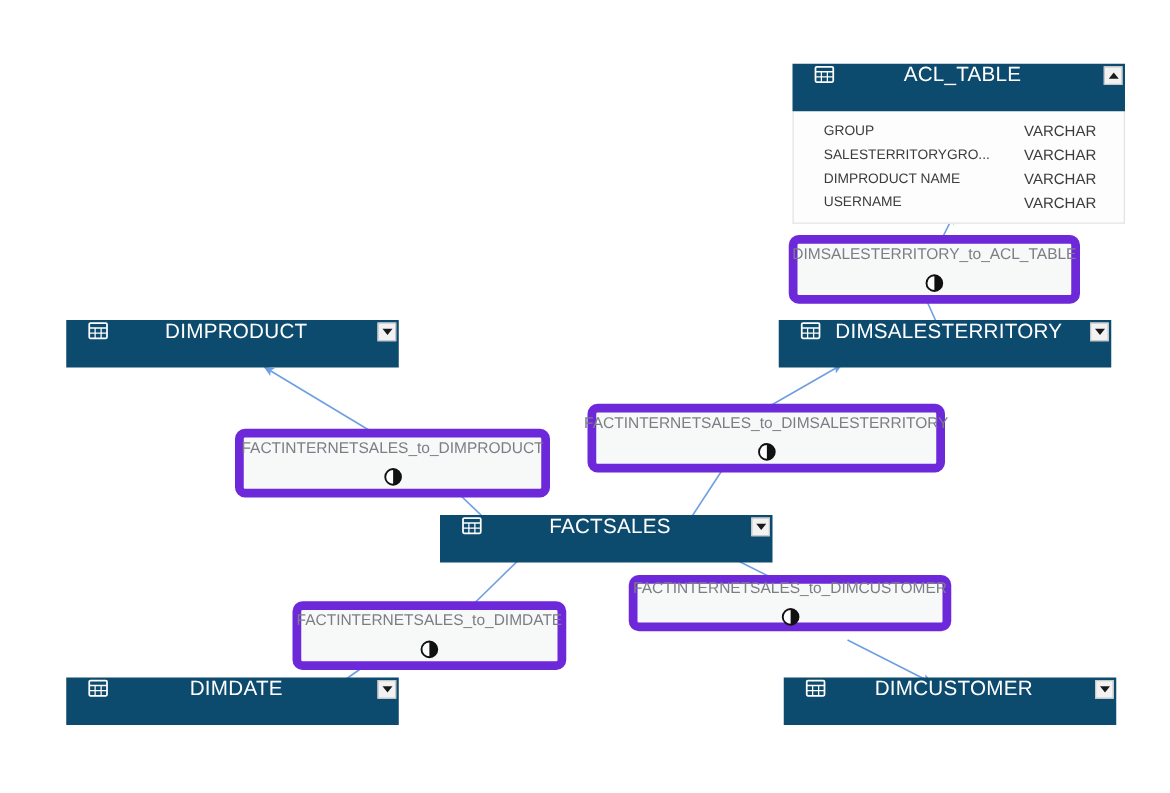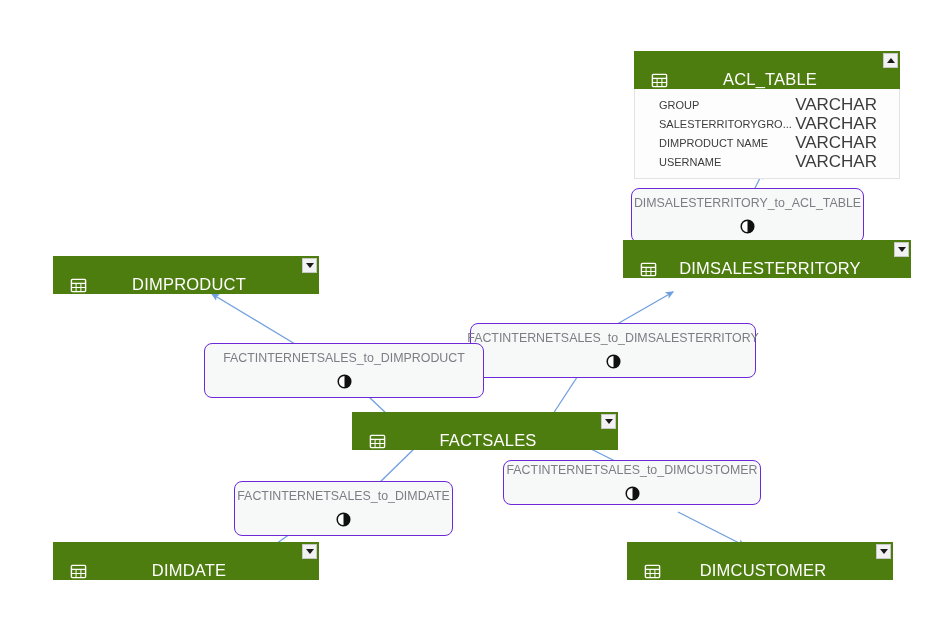--- a/index.html
+++ b/index.html
@@ -31,23 +31,23 @@
 
   
   .table-node {
     position: absolute;
     z-index: 3;
     box-sizing: border-box;
   }
   .table-header {
     position: relative;
     height: 38px;
-    background: #4d7c0f;
-    display: flex;
-    align-items: flex-end;
+    background: #0c4a6e;
+    display: flex;
+    align-items: flex-start;
     box-sizing: border-box;
   }
   .table-header .tbl-icon {
     width: 38px;
     display: flex;
     align-items: center;
     justify-content: center;
     flex: 0 0 38px;
     margin-left: 6px;
   }
@@ -100,30 +100,30 @@
   .col-name {
     flex: 1 1 auto;
     color: #3c3c3c;
     font-size: 11px;
     white-space: nowrap;
     overflow: hidden;
   }
   .col-type {
     flex: 0 0 auto;
     color: #3c3c3c;
-    font-size: 17px;
+    font-size: 12px;
     white-space: nowrap;
   }
 
   
   .join-node {
     position: absolute;
     z-index: 2;
     background: #f7f8f8;
-    border: 1px solid #6d28d9;
+    border: 7px solid #6d28d9;
     border-radius: 8px;
     box-sizing: border-box;
     display: flex;
     flex-direction: column;
     align-items: center;
     justify-content: center;
   }
   .join-label {
     color: #7b7f85;
     font-size: 12.4px;
@@ -179,21 +179,21 @@
   <div class="join-node" style="left:470px; top:323px; width:286px; height:55px;">
     <div class="join-label">FACTINTERNETSALES_to_DIMSALESTERRITORY</div>
     <div class="join-icon">
       <svg width="17" height="17" viewBox="0 0 17 17">
         <circle cx="8.5" cy="8.5" r="6.3" fill="#ffffff" stroke="#111111" stroke-width="1.5"></circle>
         <path d="M 8.5 2.2 A 6.3 6.3 0 0 1 8.5 14.8 Z" fill="#111111"></path>
       </svg>
     </div>
   </div>
 
-  <div class="join-node" style="left:204px; top:343px; width:280px; height:55px;">
+  <div class="join-node" style="left:188px; top:343px; width:252px; height:55px;">
     <div class="join-label">FACTINTERNETSALES_to_DIMPRODUCT</div>
     <div class="join-icon">
       <svg width="17" height="17" viewBox="0 0 17 17">
         <circle cx="8.5" cy="8.5" r="6.3" fill="#ffffff" stroke="#111111" stroke-width="1.5"></circle>
         <path d="M 8.5 2.2 A 6.3 6.3 0 0 1 8.5 14.8 Z" fill="#111111"></path>
       </svg>
     </div>
   </div>
 
   <div class="join-node" style="left:234px; top:481px; width:219px; height:55px;">
@@ -245,21 +245,21 @@
         <span class="col-name">DIMPRODUCT NAME</span>
         <span class="col-type">VARCHAR</span>
       </div>
       <div class="col-row">
         <span class="col-name">USERNAME</span>
         <span class="col-type">VARCHAR</span>
       </div>
     </div>
   </div>
 
-  <div class="table-node" style="left:623px; top:240px; width:288px;">
+  <div class="table-node" style="left:623px; top:256px; width:266px;">
     <div class="table-header">
       <span class="tbl-icon">
         <svg width="17" height="17" viewBox="0 0 17 17">
           <rect x="1.4" y="2.4" width="14.2" height="12.2" rx="1" fill="none" stroke="#ffffff" stroke-width="1.4"></rect>
           <line x1="1.4" y1="6.4" x2="15.6" y2="6.4" stroke="#ffffff" stroke-width="1.3"></line>
           <line x1="1.4" y1="10.5" x2="15.6" y2="10.5" stroke="#ffffff" stroke-width="1"></line>
           <line x1="6.1" y1="6.4" x2="6.1" y2="14.6" stroke="#ffffff" stroke-width="1"></line>
           <line x1="10.9" y1="6.4" x2="10.9" y2="14.6" stroke="#ffffff" stroke-width="1"></line>
         </svg>
       </span>

